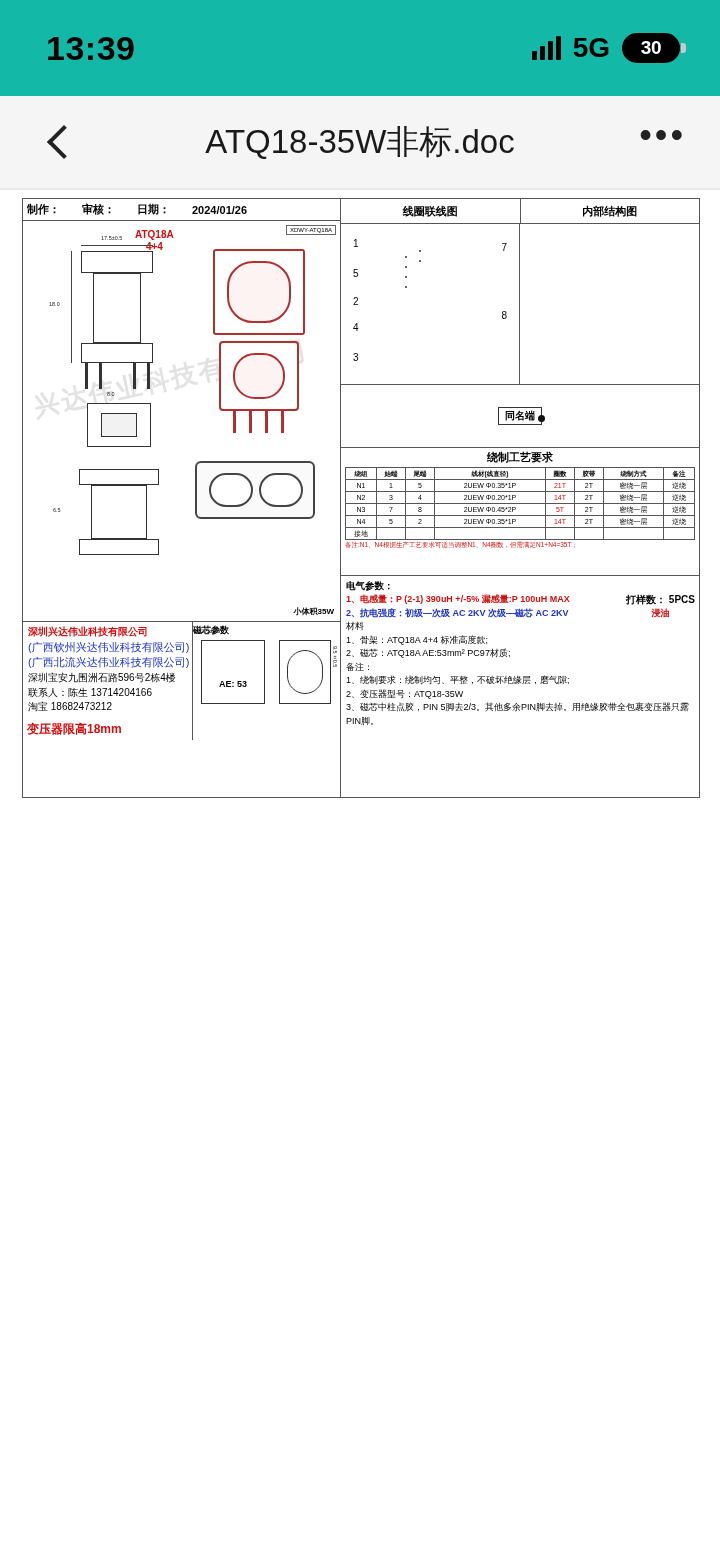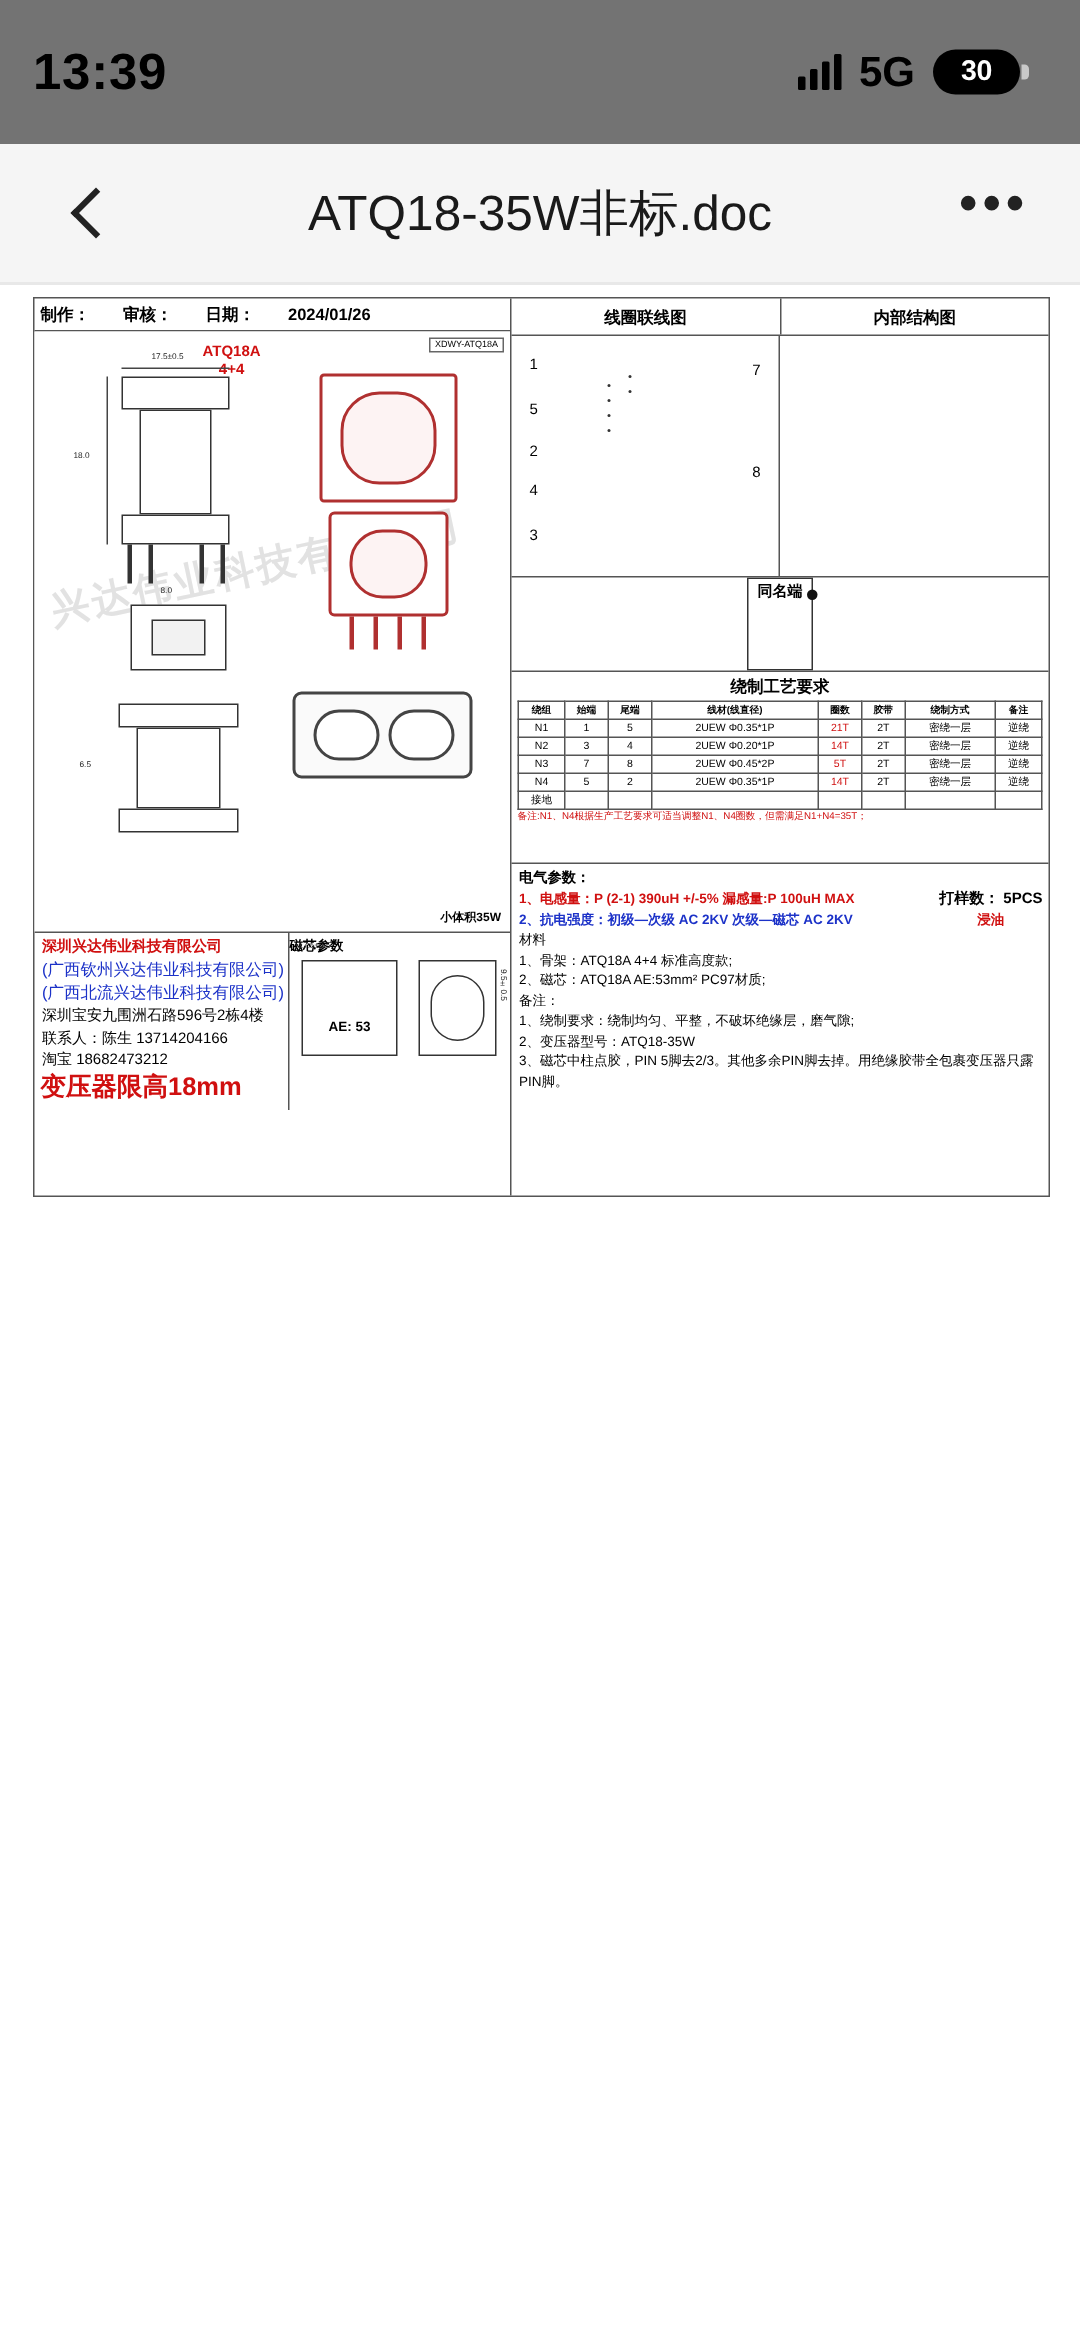--- a/index.html
+++ b/index.html
@@ -11,25 +11,25 @@
     width: 720px;
     height: 1560px;
     font-family: "Liberation Sans", sans-serif;
     overflow: hidden;
     position: relative;
   }
 
   
   .statusbar {
     height: 96px;
-    background: #737373;
+    background: #14b8a6;
     display: flex;
     align-items: center;
     justify-content: space-between;
-    padding: 0 40px 0 22px;
+    padding: 0 40px 0 46px;
     box-sizing: border-box;
   }
   .status-time {
     font-size: 34px;
     font-weight: 600;
     color: #000;
     letter-spacing: 0.5px;
   }
   .status-right {
     display: flex;
@@ -266,21 +266,21 @@
   }
   .company-red { color: #d01010; font-weight: bold; font-size: 10px; }
   .company-blue { color: #1c32c8; font-size: 11px; }
   .company-black { color: #000; font-size: 10px; }
   .limit-note {
     position: absolute;
     left: 4px;
     bottom: 2px;
     color: #d01010;
     font-weight: bold;
-    font-size: 17px;
+    font-size: 12px;
     margin-top: 32px;
   }
   .core-param-box {
     position: absolute;
     right: 0;
     top: 0;
     width: 148px;
     height: 118px;
     border-left: 1px solid #555;
     box-sizing: border-box;
@@ -340,20 +340,21 @@
     position: absolute;
     width: 2px; height: 2px;
     background: #333;
     border-radius: 50%;
   }
 
   .samename-area {
     height: 62px;
     border-bottom: 1px solid #555;
     display: flex;
+    align-items: center;
     justify-content: center;
   }
   .samename-box {
     border: 1px solid #333;
     padding: 1px 6px;
     font-size: 10px;
     font-weight: bold;
     background: #fff;
     position: relative;
   }

